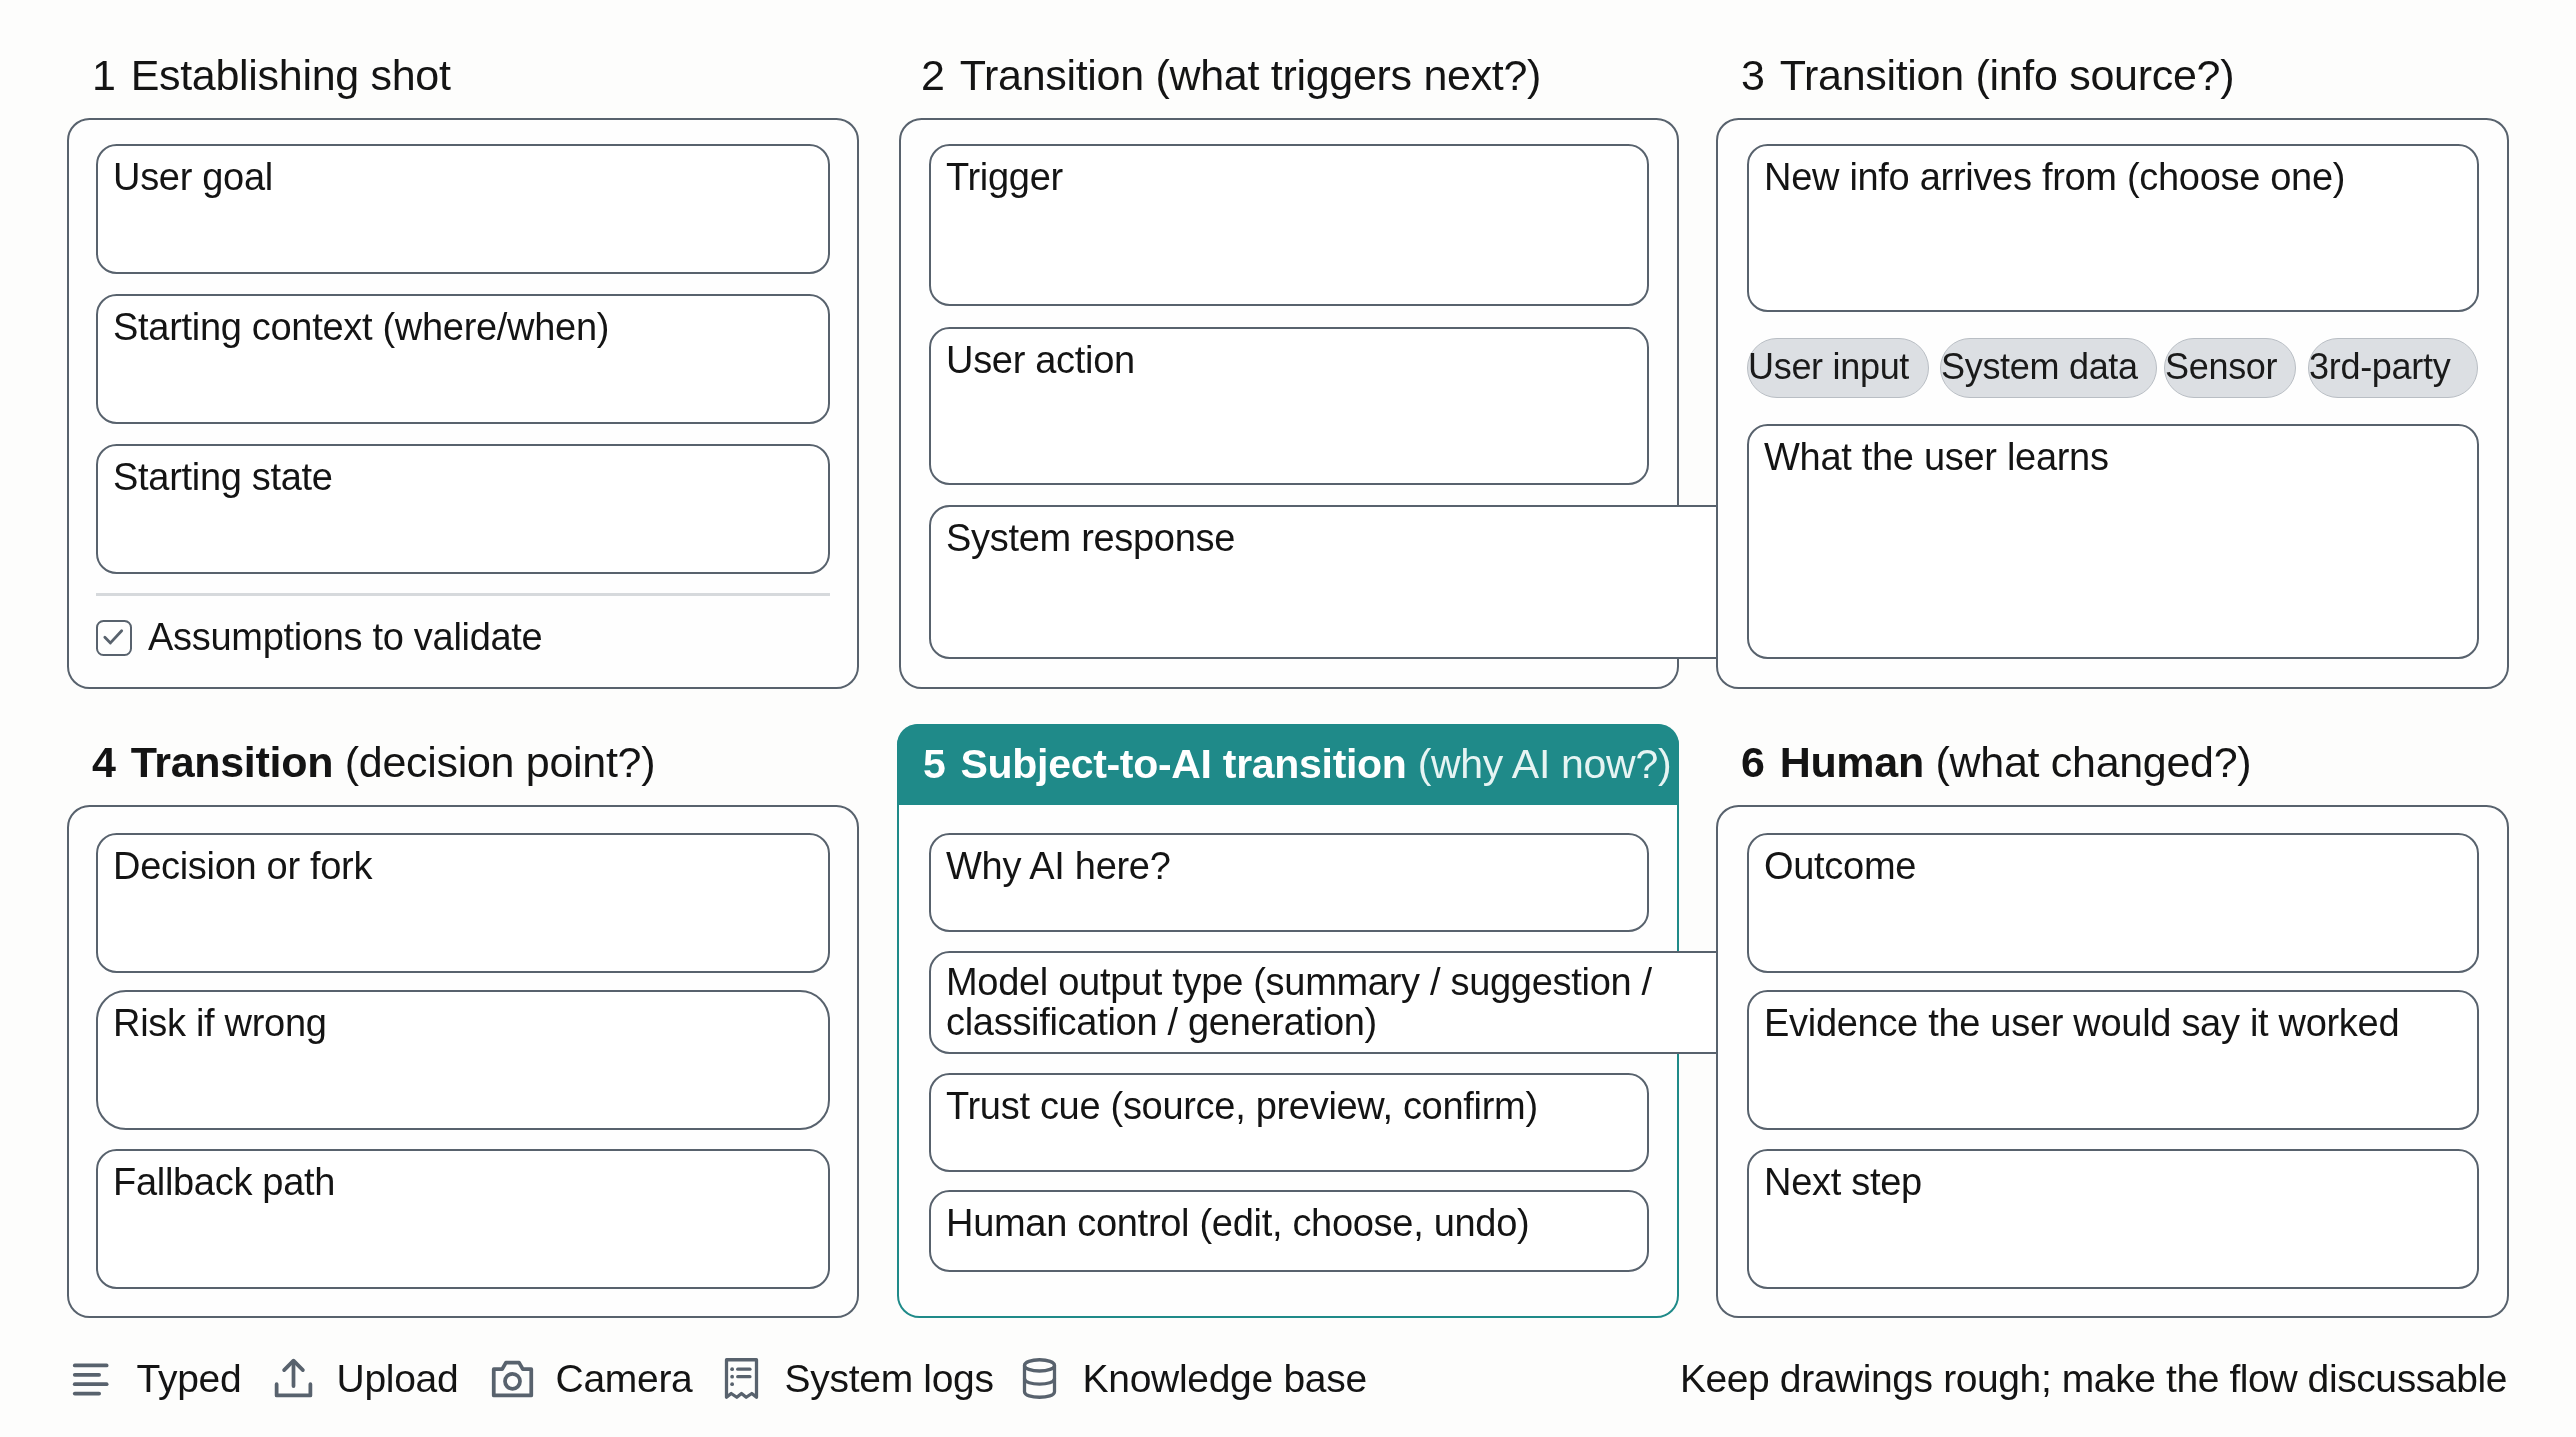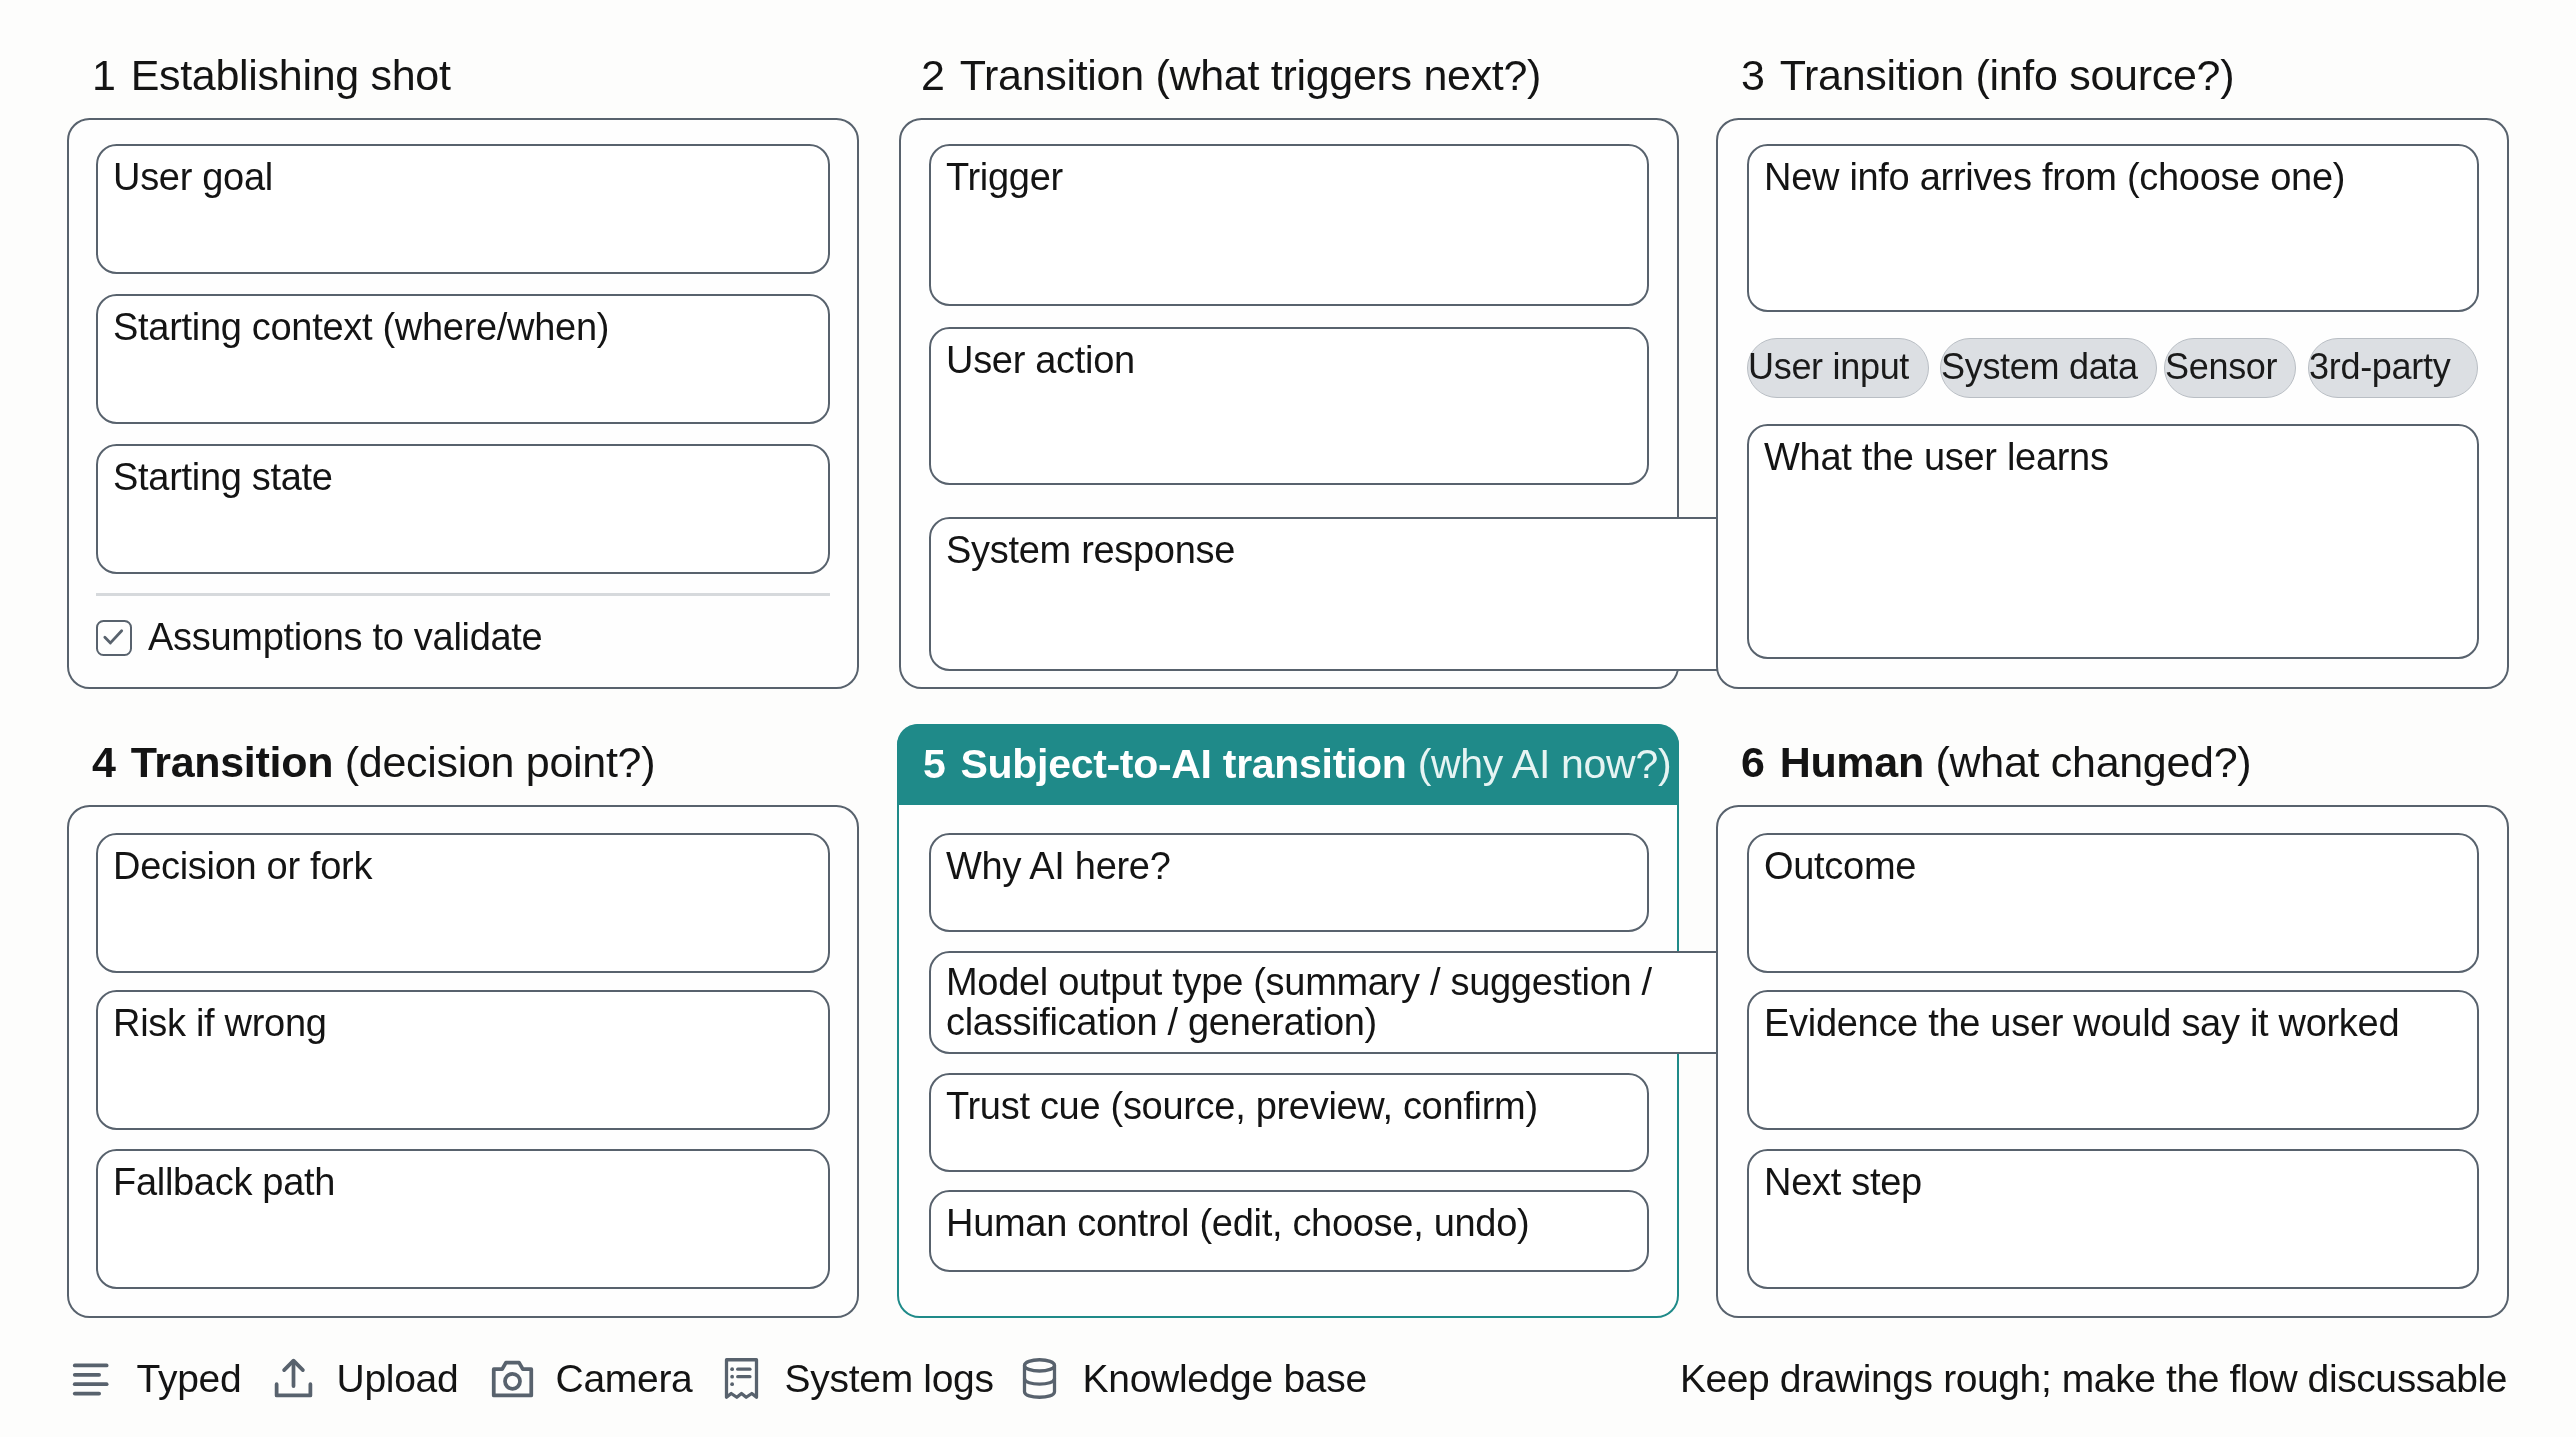--- a/index.html
+++ b/index.html
@@ -76,21 +76,21 @@
 <div class="title" style="left:921px; top:49px;">
   <span class="num">2</span><span>Transition</span> <span>(what triggers next?)</span>
 </div>
 <div class="panel" style="left:899px; top:118px; width:780px; height:571px;"></div>
 <div class="card" style="left:929px; top:144px; width:720px; height:162px;">
   <span>Trigger</span>
 </div>
 <div class="card" style="left:929px; top:327px; width:720px; height:158px;">
   <span>User action</span>
 </div>
-<div class="card" style="left:929px; top:505px; width:829px; height:154px;margin-top:12px;">
+<div class="card" style="left:929px; top:505px; width:829px; height:154px;">
   <span>System response</span>
 </div>
 
 <div class="title" style="left:1741px; top:49px;">
   <span class="num">3</span><span>Transition</span> <span>(info source?)</span>
 </div>
 <div class="panel" style="left:1716px; top:118px; width:793px; height:571px;"></div>
 <div class="card" style="left:1747px; top:144px; width:732px; height:168px;">
   <span>New info arrives from (choose one)</span>
 </div>
@@ -102,21 +102,21 @@
   <span>What the user learns</span>
 </div>
 
 <div class="title" style="left:92px; top:736px;">
   <span class="num strong">4</span><span class="strong">Transition</span> <span>(decision point?)</span>
 </div>
 <div class="panel" style="left:67px; top:805px; width:792px; height:513px;"></div>
 <div class="card" style="left:96px; top:833px; width:734px; height:140px;">
   <span>Decision or fork</span>
 </div>
-<div class="card" style="left:96px; top:990px; width:734px; height:140px;">
+<div class="card" style="left:96px; top:990px; width:734px; height:140px;border-radius:30px;">
   <span>Risk if wrong</span>
 </div>
 <div class="card" style="left:96px; top:1149px; width:734px; height:140px;">
   <span>Fallback path</span>
 </div>
 
 <div class="panel teal" style="left:897px; top:724px; width:782px; height:594px;"></div>
 <div class="teal-header" style="left:897px; top:724px; width:782px; height:81px;">
   <span class="strong" style="margin-right:15px;">5</span><span class="strong">Subject-to-AI transition</span> <span class="soft">(why AI now?)</span>
 </div>

